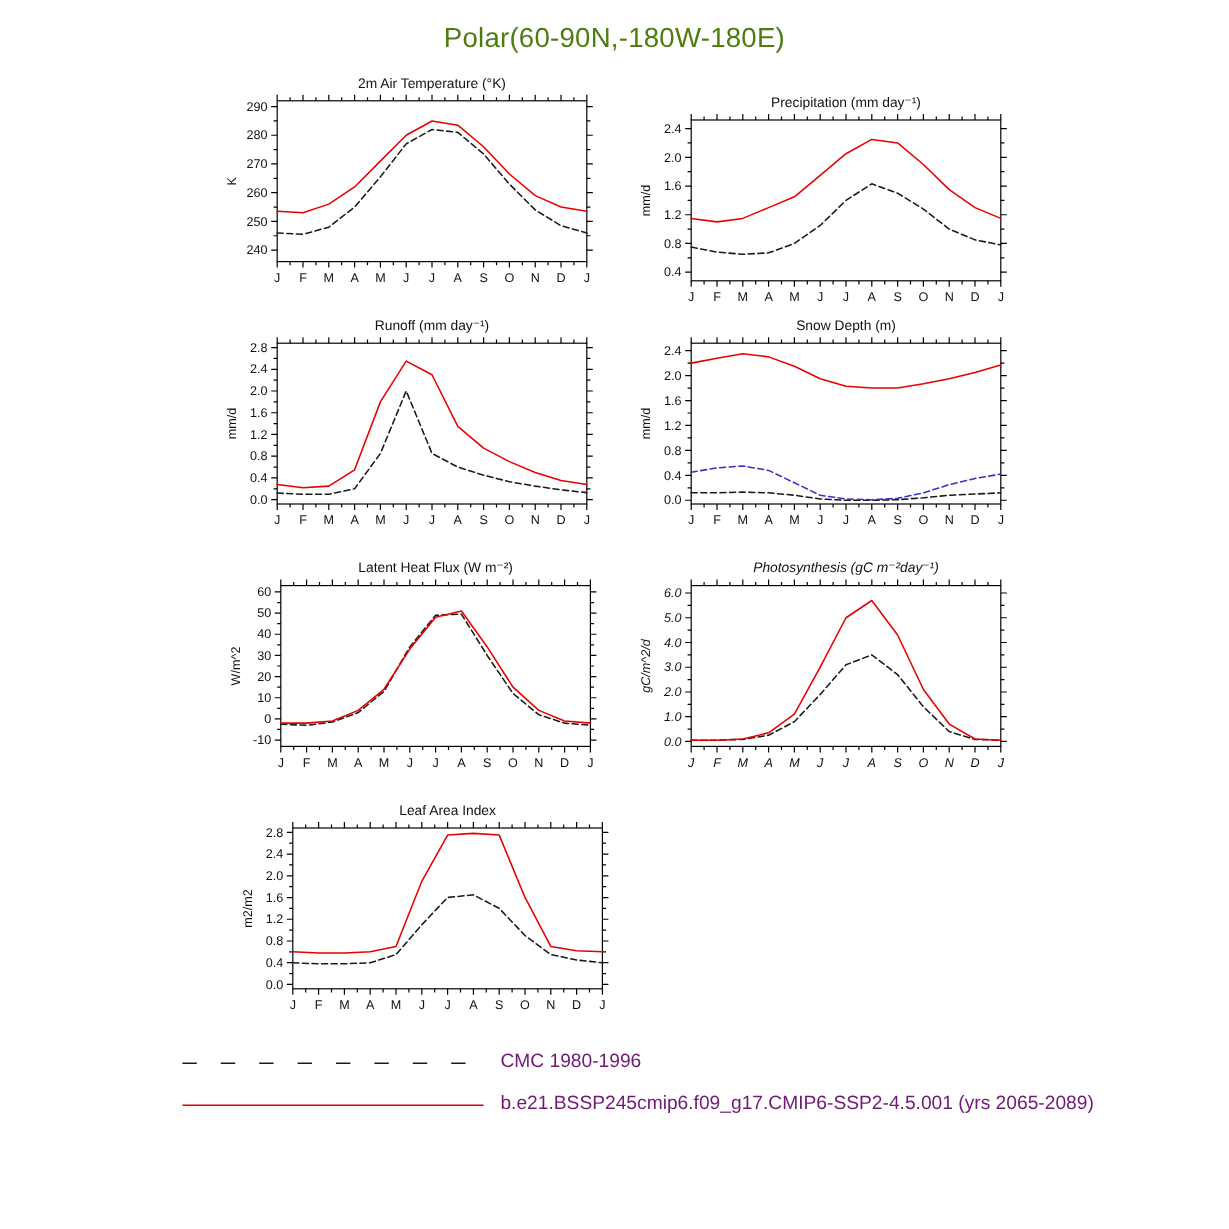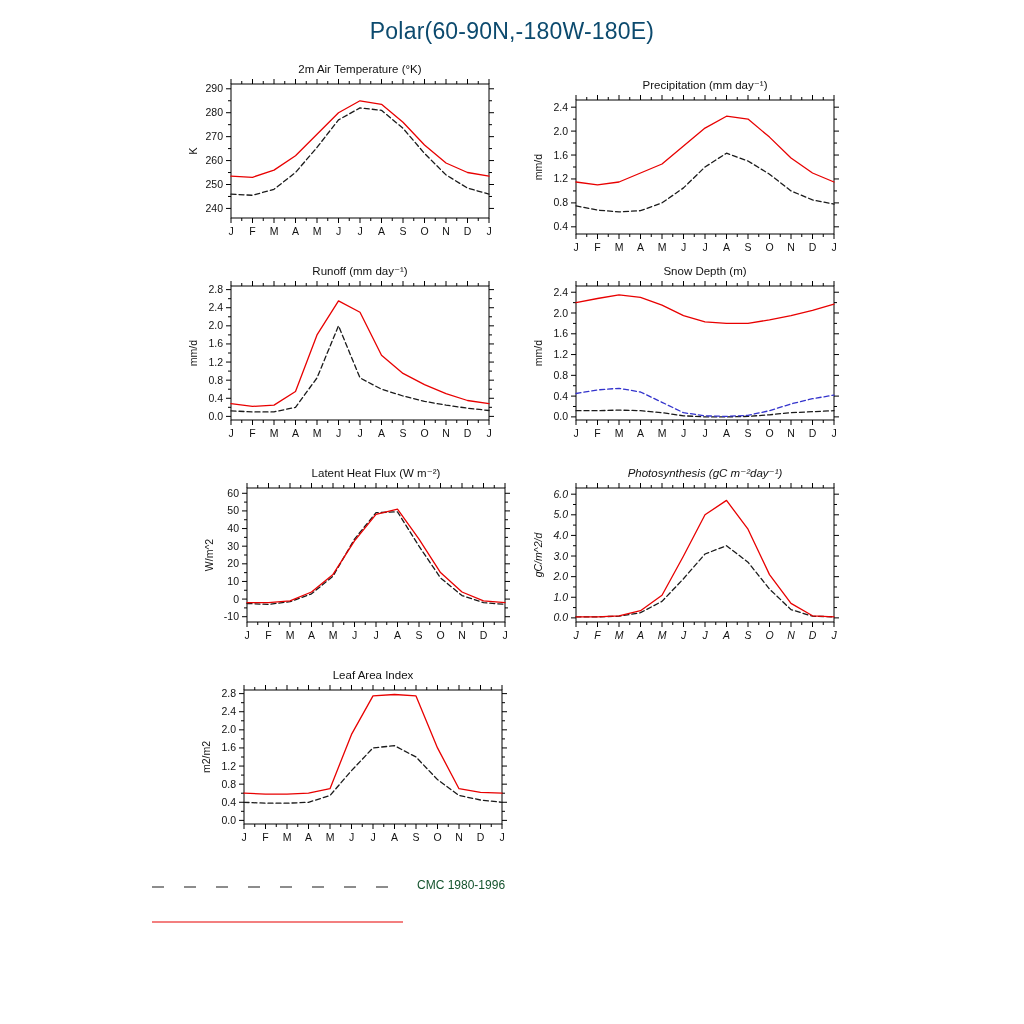--- a/index.html
+++ b/index.html
@@ -1,33 +1,33 @@
 <!DOCTYPE html>
 <html><head>
 <meta charset="utf-8">
 <style>
   * { margin:0; padding:0; box-sizing:border-box; }
   html,body { background:#ffffff; }
   body { font-family:"Liberation Sans","DejaVu Sans",sans-serif; color:#111; }
   .page { position:relative; width:1024px; height:1024px; background:#fff; overflow:hidden; }
   .main-title { position:absolute; top:18px; left:0; width:100%; text-align:center;
-                font-size:23px; font-weight:400; letter-spacing:0.2px; color:#0c4a6e; }
+                font-size:23px; font-weight:400; letter-spacing:0.2px; color:#4d7c0f; }
   .chart-cell { position:absolute; width:360px; height:192px; }
   .pos-0 { left:155px; top:58px; }
   .pos-1 { left:500px; top:58px;margin-top:16px; }
   .pos-2 { left:155px; top:260px;text-align:right; }
   .pos-3 { left:500px; top:260px; }
-  .pos-4 { left:171px; top:462px;text-align:right; }
+  .pos-4 { left:158px; top:462px;text-align:right; }
   .pos-5 { left:500px; top:462px;font-style:italic; }
   .pos-6 { left:168px; top:664px; }
   svg text { font-family:"Liberation Sans","DejaVu Sans",sans-serif; }
   .legend { position:absolute; left:150px; top:878px; display:flex; flex-direction:column; gap:21px; }
   .legend-row { display:flex; align-items:center; height:14px; }
   .legend-swatch { width:255px; height:12px; flex:0 0 auto; }
-  .legend-label { margin-left:12px; font-size:12px; color:#14532d; white-space:nowrap; }
+  .legend-label { margin-left:12px; font-size:16px; color:#701a75; white-space:nowrap; }
 </style>
 </head>
 <body>
 
 <div class="page">
 
   <div class="main-title">Polar(60-90N,-180W-180E)</div>
 
   <div>
     <div class="chart-cell pos-0"><svg viewBox="0 0 360 192" width="360" height="192">
@@ -763,16 +763,17 @@
     <div class="legend-row">
       <span class="legend-swatch"><svg viewBox="0 0 255 12" width="255" height="12">
             <line x1="2" y1="6" x2="253" y2="6" stroke="#1a1a1a" stroke-width="1.2" stroke-dasharray="12,20"></line>
           </svg></span>
       <span class="legend-label">CMC 1980-1996</span>
     </div>
     <div class="legend-row">
       <span class="legend-swatch"><svg viewBox="0 0 255 12" width="255" height="12">
             <line x1="2" y1="6" x2="253" y2="6" stroke="#e80000" stroke-width="1.2"></line>
           </svg></span>
+      <span class="legend-label">b.e21.BSSP245cmip6.f09_g17.CMIP6-SSP2-4.5.001 (yrs 2065-2089)</span>
     </div>
   </div>
 
 </div>
 
 </body></html>

